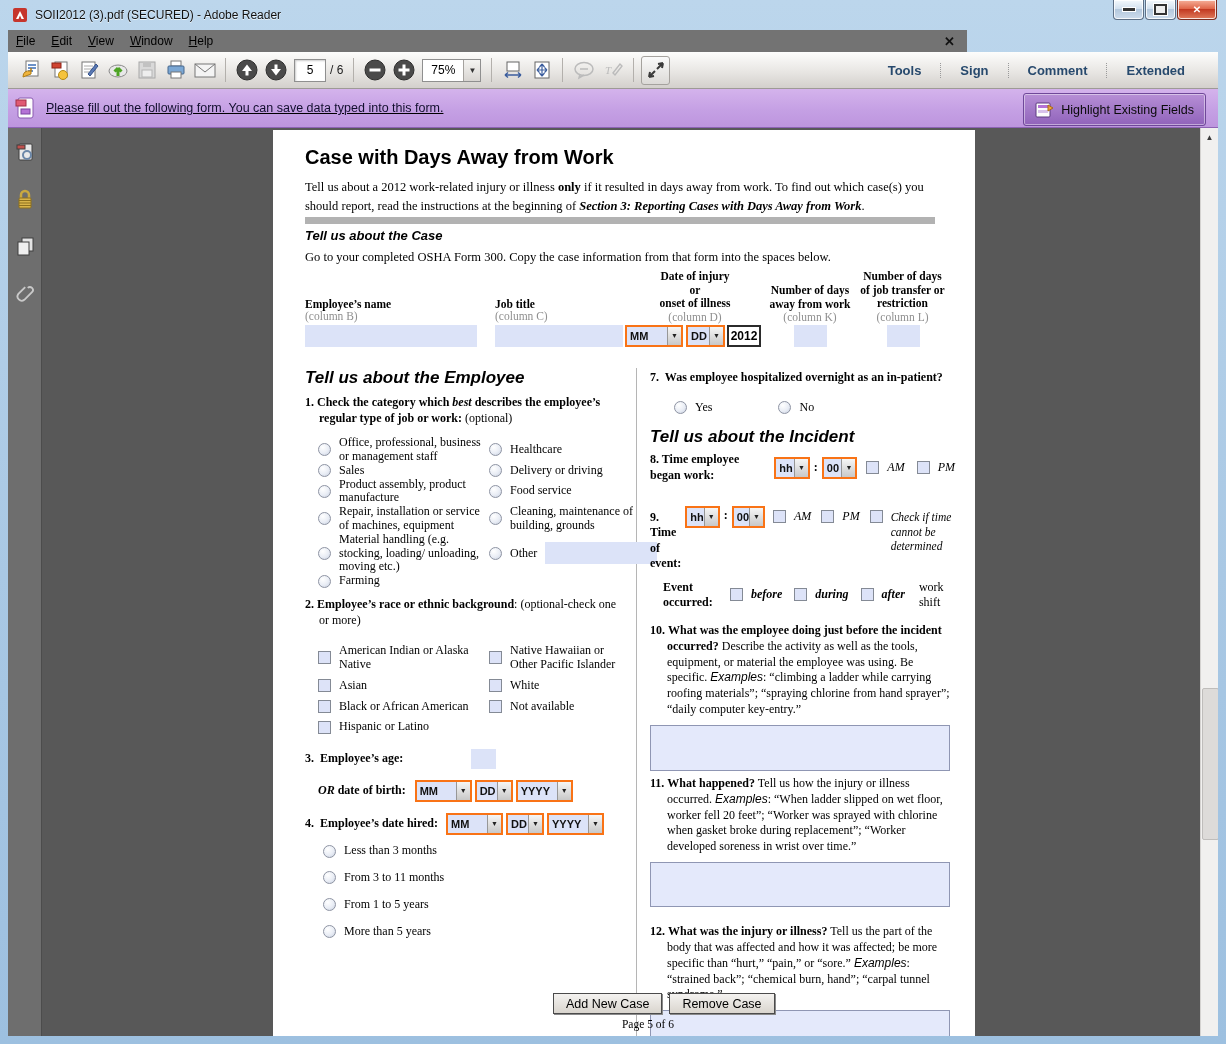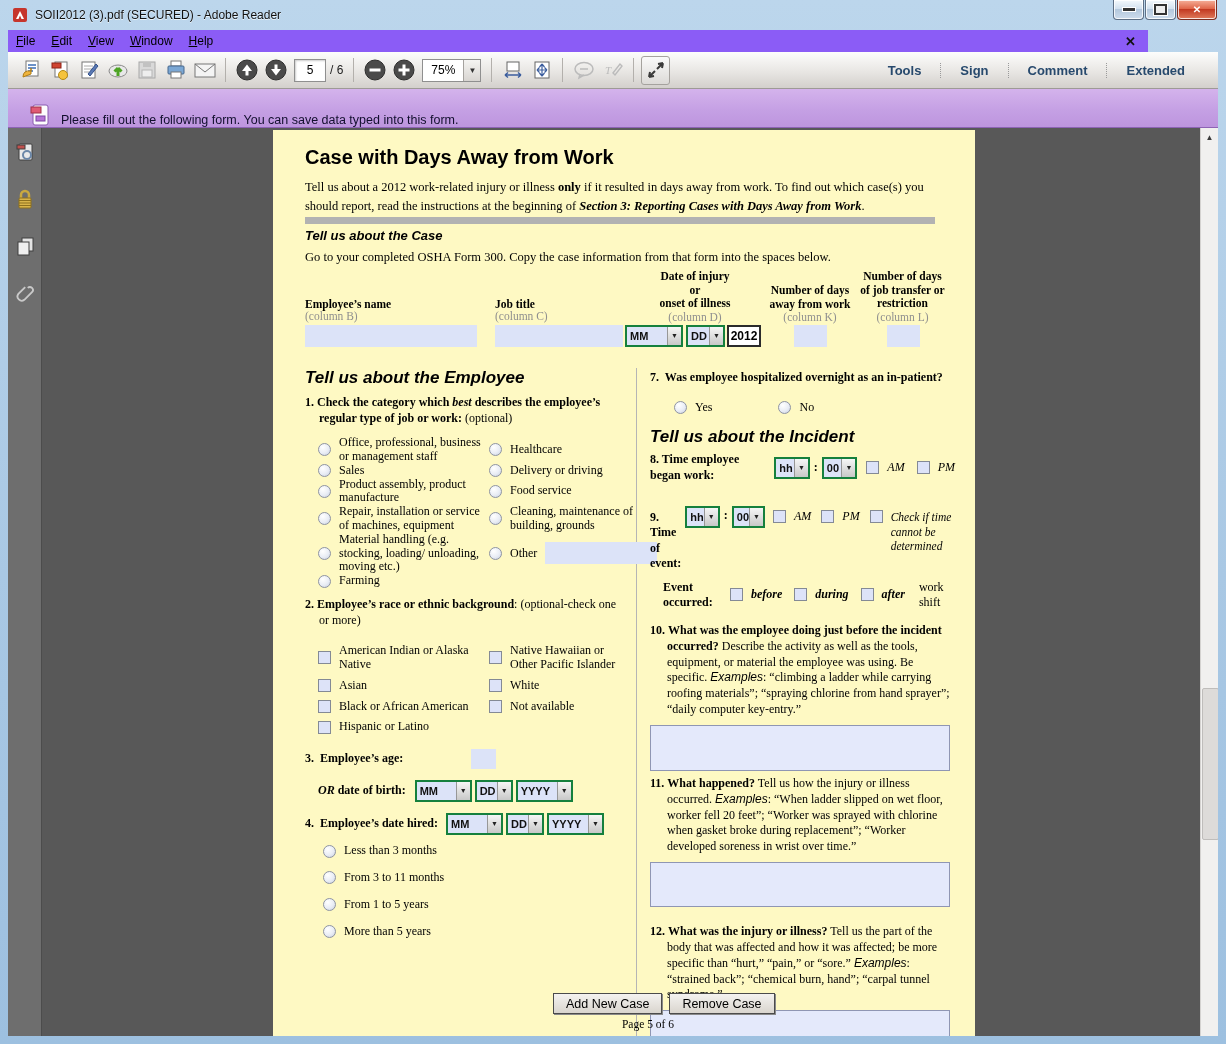--- a/index.html
+++ b/index.html
@@ -13,21 +13,21 @@
   .capbtns{position:absolute;right:9px;top:0;display:flex;}
   .capbtn{width:29px;height:19px;border:1px solid #5d6f85;border-top:none;
           border-radius:0 0 4px 4px;margin-left:1px;
           background:linear-gradient(180deg,#f4f9fd 0%,#d3e1ef 45%,#b4c8dd 50%,#cddcec 100%);
           display:flex;align-items:center;justify-content:center;font-size:10px;color:#222;
           box-shadow:inset 0 0 0 1px rgba(255,255,255,.8);}
   .capbtn.close{width:38px;border-color:#7c2d20;
           background:linear-gradient(180deg,#f6b09a 0%,#e0674a 45%,#c23a22 50%,#e07b5c 100%);color:#fff;font-weight:bold;}
   .minglyph{display:block;width:12px;height:3px;background:#333;border:1px solid #fff;}
   .restglyph{display:block;width:9px;height:7px;border:2px solid #333;box-shadow:0 0 0 1px #fff;background:#eee;}
-  .menubar{position:absolute;left:8px;top:30px;width:1140px;height:22px;background:#8b5cf6;display:flex;align-items:center;}
+  .menubar{position:absolute;left:8px;top:30px;width:959px;height:22px;background:#737373;display:flex;align-items:center;}
   .menu-item{display:inline-block;padding:2px 8px;font-size:12px;color:#000;}
   .menu-item::first-letter{text-decoration:underline;}
   .menubar .mbar-close{position:absolute;right:12px;font-size:13px;font-weight:bold;color:#111;cursor:default;}
   
   .toolbar{position:absolute;left:8px;top:52px;width:1210px;height:37px;
            background:linear-gradient(180deg,#fdfdfc 0%,#e8e6e3 55%,#d3d0cc 100%);
            border-bottom:1px solid #9d9a96;display:flex;align-items:center;padding-left:8px;box-sizing:border-box;}
   .tbtn{width:27px;height:27px;border-radius:3px;display:flex;align-items:center;justify-content:center;flex:0 0 auto;margin:0 1px;}
   .tsep{width:1px;height:24px;background:#b3b0ac;margin:0 6px;flex:0 0 auto;}
   .pg-input{width:26px;height:19px;background:#fff;border:1px solid #8f8f8f;box-shadow:inset 1px 1px 2px #ccc;
@@ -36,48 +36,48 @@
   .zoom-combo{display:flex;height:21px;border:1px solid #8f8f8f;background:#fff;margin:0 4px;align-items:stretch;}
   .zoom-val{width:40px;font-size:12px;display:flex;align-items:center;justify-content:center;}
   .zoom-arrow{width:16px;background:linear-gradient(180deg,#f5f4f2,#d8d5d1);border-left:1px solid #a5a29e;
             display:flex;align-items:center;justify-content:center;font-size:8px;color:#333;}
   .tool-tabs{position:absolute;right:14px;top:0;height:36px;display:flex;align-items:center;}
   .tool-tab{font-size:13px;font-weight:bold;color:#27496d;padding:0 19px;border-left:1px dotted #9a9a9a;}
   .tool-tab:first-child{border-left:none;}
   
   .msgbar{position:absolute;left:8px;top:89px;width:1210px;height:39px;
           background:linear-gradient(180deg,#d4b3ec 0%,#c5a0e4 55%,#bd95de 100%);
-          border-bottom:1px solid #8d63b4;display:flex;align-items:flex-end;box-sizing:border-box;padding-left:22px;}
+          border-bottom:1px solid #8d63b4;display:flex;align-items:center;box-sizing:border-box;padding-left:7px;text-decoration:underline;}
   .msg-text{font-size:12.5px;color:#120f2e;margin-left:11px;}
   .hl-btn{position:absolute;right:12px;top:4px;height:31px;display:flex;align-items:center;gap:7px;padding:0 11px;
           background:linear-gradient(180deg,#b78fd6 0%,#a379c8 50%,#9163bb 100%);
           border:1px solid #6f4899;border-radius:3px;box-shadow:inset 0 0 0 1px rgba(255,255,255,.45);
           font-size:12.5px;color:#0a0a0a;}
   
   .docwrap{position:absolute;left:8px;top:128px;width:1210px;height:908px;background:#585858;overflow:hidden;}
   .navstrip{position:absolute;left:0;top:0;width:34px;height:100%;background:#6e6e6e;border-right:1px solid #4c4c4c;
             display:flex;flex-direction:column;align-items:center;padding-top:14px;box-sizing:border-box;gap:24px;}
   .vscroll{position:absolute;right:0;top:0;width:17px;height:100%;background:#f1f0ef;border-left:1px solid #d4d2d0;}
   .vs-up{position:absolute;top:2px;left:0;width:17px;height:15px;display:flex;align-items:center;justify-content:center;
          font-size:8px;color:#3a3a3a;}
   .vs-thumb{position:absolute;top:560px;left:1px;width:15px;height:150px;background:#dddbd9;border:1px solid #bfbdbb;border-radius:2px;}
   
-  .page{position:absolute;left:265px;top:2px;width:702px;height:906px;background:#fef9c3;color:#000;
+  .page{position:absolute;left:265px;top:2px;width:702px;height:906px;background:#ffffff;color:#000;
         font-family:"Liberation Serif",serif;font-size:12px;}
   .pg-title{position:absolute;left:32px;top:16px;font-family:"Liberation Sans",sans-serif;font-size:20px;font-weight:bold;}
   .intro{position:absolute;left:32px;top:48px;width:632px;font-size:12.5px;line-height:1.5;}
   .graybar{position:absolute;left:32px;top:87px;width:630px;height:7px;background:#b2b2b2;}
   .case-heading{position:absolute;left:32px;top:98px;font-family:"Liberation Sans",sans-serif;font-size:13px;font-weight:bold;font-style:italic;}
   .case-instr{position:absolute;left:32px;top:120px;font-size:12.5px;}
   .case-row{position:absolute;left:32px;top:140px;width:650px;height:84px;}
   .case-row .hdr{position:absolute;font-weight:bold;font-size:11.5px;line-height:13.5px;text-align:center;}
   .case-row .lab{position:absolute;font-weight:bold;font-size:11.5px;}
   .sub{color:#8f8f8f;font-weight:normal;font-size:11.5px;}
   .field{background:#dce3f8;border:none;height:22px;box-sizing:border-box;font:12px "Liberation Sans",sans-serif;padding:2px 3px;}
-  .combo{display:inline-flex;height:22px;border:2px solid #15803d;background:#dce3f8;box-sizing:border-box;align-items:stretch;}
+  .combo{display:inline-flex;height:22px;border:2px solid #f97316;background:#dce3f8;box-sizing:border-box;align-items:stretch;}
   .combo-val{flex:1;font:bold 11px "Liberation Sans",sans-serif;display:flex;align-items:center;padding-left:3px;color:#111;}
   .combo-btn{width:13px;background:linear-gradient(180deg,#f6f6f6,#c8c8c8);border-left:1px solid #979797;
              display:flex;align-items:center;justify-content:center;font-size:7px;color:#222;}
   .yearbox{position:absolute;background:#fff;border:2px solid #2b2b2b;box-sizing:border-box;height:22px;
            font:600 12px "Liberation Sans",sans-serif;display:flex;align-items:center;justify-content:center;}
   
   .cols{position:absolute;left:32px;top:238px;width:650px;display:flex;}
   .col-left{width:332px;border-right:1px solid #b5b5b5;box-sizing:border-box;padding-right:10px;}
   .col-right{width:318px;box-sizing:border-box;padding-left:13px;}
   .sec-heading{font-family:"Liberation Sans",sans-serif;font-size:17px;font-weight:bold;font-style:italic;margin:0 0 7px 0;}
@@ -257,20 +257,31 @@
 
 <div class="msgbar">
   <span>
     <svg width="20" height="24">
         <rect x="3" y="2" width="15" height="20" rx="2" fill="#fdfdfd" stroke="#8a5bb0"></rect>
         <rect x="1" y="4" width="10" height="6" fill="#e05a74" stroke="#a13049"></rect>
         <rect x="6" y="13" width="9" height="5" fill="#b573d6" stroke="#7d44a3"></rect>
       </svg>
   </span>
   <span class="msg-text">Please fill out the following form. You can save data typed into this form.</span>
+  <span class="hl-btn">
+    <span>
+      <svg width="19" height="16">
+          <rect x="1" y="1" width="14" height="14" rx="1" fill="#fdfdfd" stroke="#5d3a80"></rect>
+          <rect x="3" y="3" width="10" height="3" fill="#b573d6"></rect>
+          <rect x="3" y="8" width="10" height="3" fill="#d8c2ea"></rect>
+          <path d="M13 3 l5 3 l-5 3 z" fill="#f0a23c" stroke="#a86b12"></path>
+        </svg>
+    </span>
+    <span>Highlight Existing Fields</span>
+  </span>
 </div>
 
 <div class="docwrap">
 
   <div class="navstrip">
     <span>
       <svg width="20" height="22">
           <rect x="4" y="2" width="13" height="16" rx="1" fill="#e9e9e9" stroke="#3f3f3f"></rect>
           <rect x="2" y="3" width="8" height="4" fill="#c0504d" stroke="#3f3f3f"></rect>
           <circle cx="12" cy="13" r="4" fill="none" stroke="#6b87a8" stroke-width="2"></circle>

